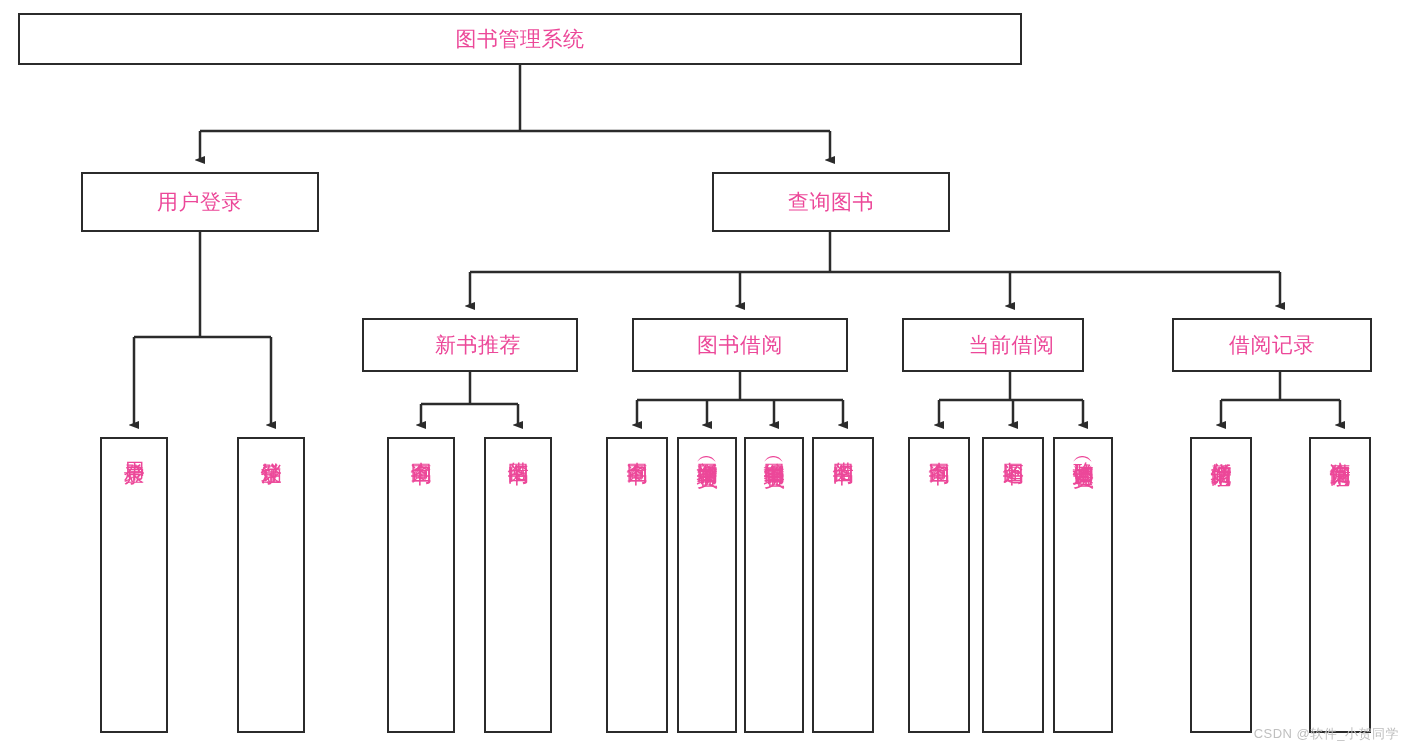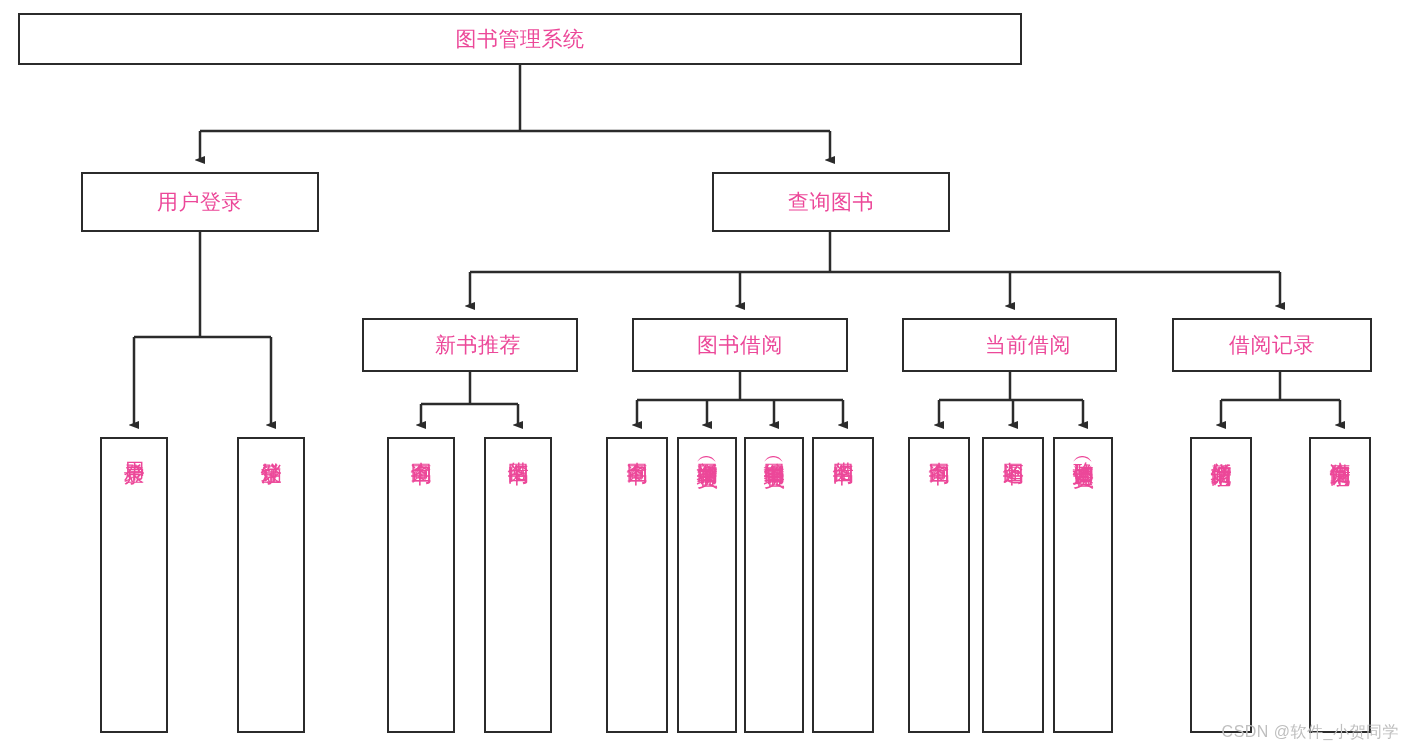--- a/index.html
+++ b/index.html
@@ -49,21 +49,21 @@
     left: 0;
     top: 0;
     width: 1405px;
     height: 747px;
     pointer-events: none;
   }
   .watermark {
     position: absolute;
     right: 6px;
     bottom: 4px;
-    font-size: 16px;
+    font-size: 13px;
     color: #bfbfbf;
     letter-spacing: 0.5px;
     white-space: nowrap;
   }
 </style>
 </head>
 <body>
 
 <div id="canvas">
 
@@ -130,21 +130,21 @@
       </div>
     </div>
 
   <div id="level2-container">
       <div class="node" style="left: 362px; top: 318px; width: 216px; height: 54px; padding-left: 16px;">
         <span class="node-label">新书推荐</span>
       </div>
       <div class="node" style="left: 632px; top: 318px; width: 216px; height: 54px; text-align: right;">
         <span class="node-label">图书借阅</span>
       </div>
-      <div class="node" style="left: 902px; top: 318px; width: 215px; height: 54px; padding-left: 37px;">
+      <div class="node" style="left: 902px; top: 318px; width: 182px; height: 54px; padding-left: 37px;">
         <span class="node-label">当前借阅</span>
       </div>
       <div class="node" style="left: 1172px; top: 318px; width: 200px; height: 54px;">
         <span class="node-label">借阅记录</span>
       </div>
     </div>
 
   <div id="leaf-container">
       <div class="node leaf" style="left: 100px; top: 437px; width: 68px; height: 296px;">
         <span class="node-label">用户登录</span>

